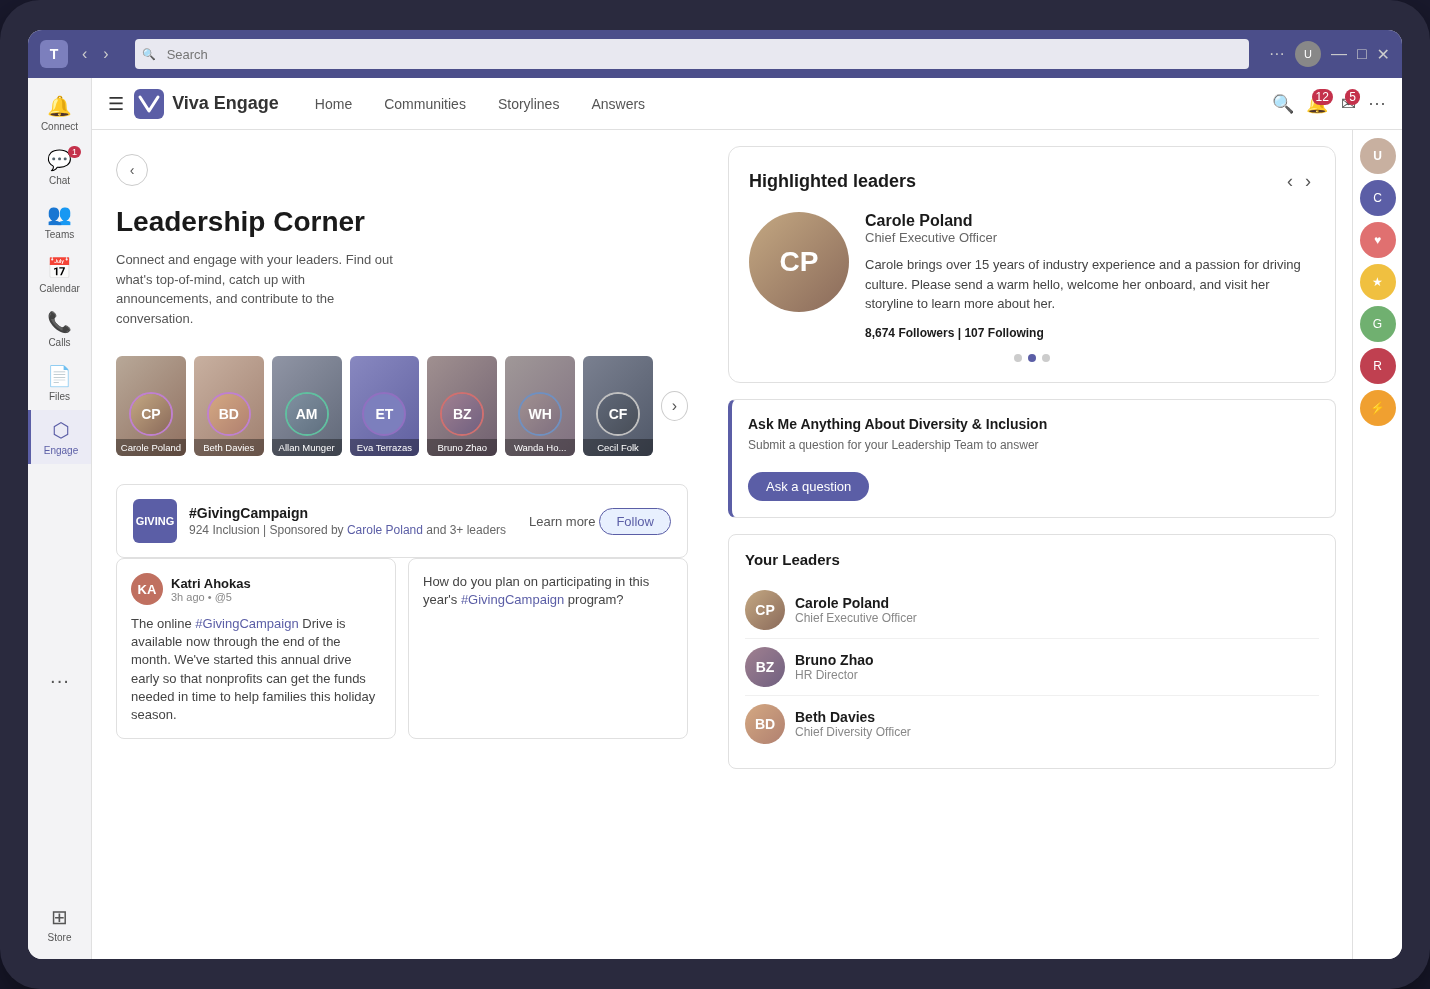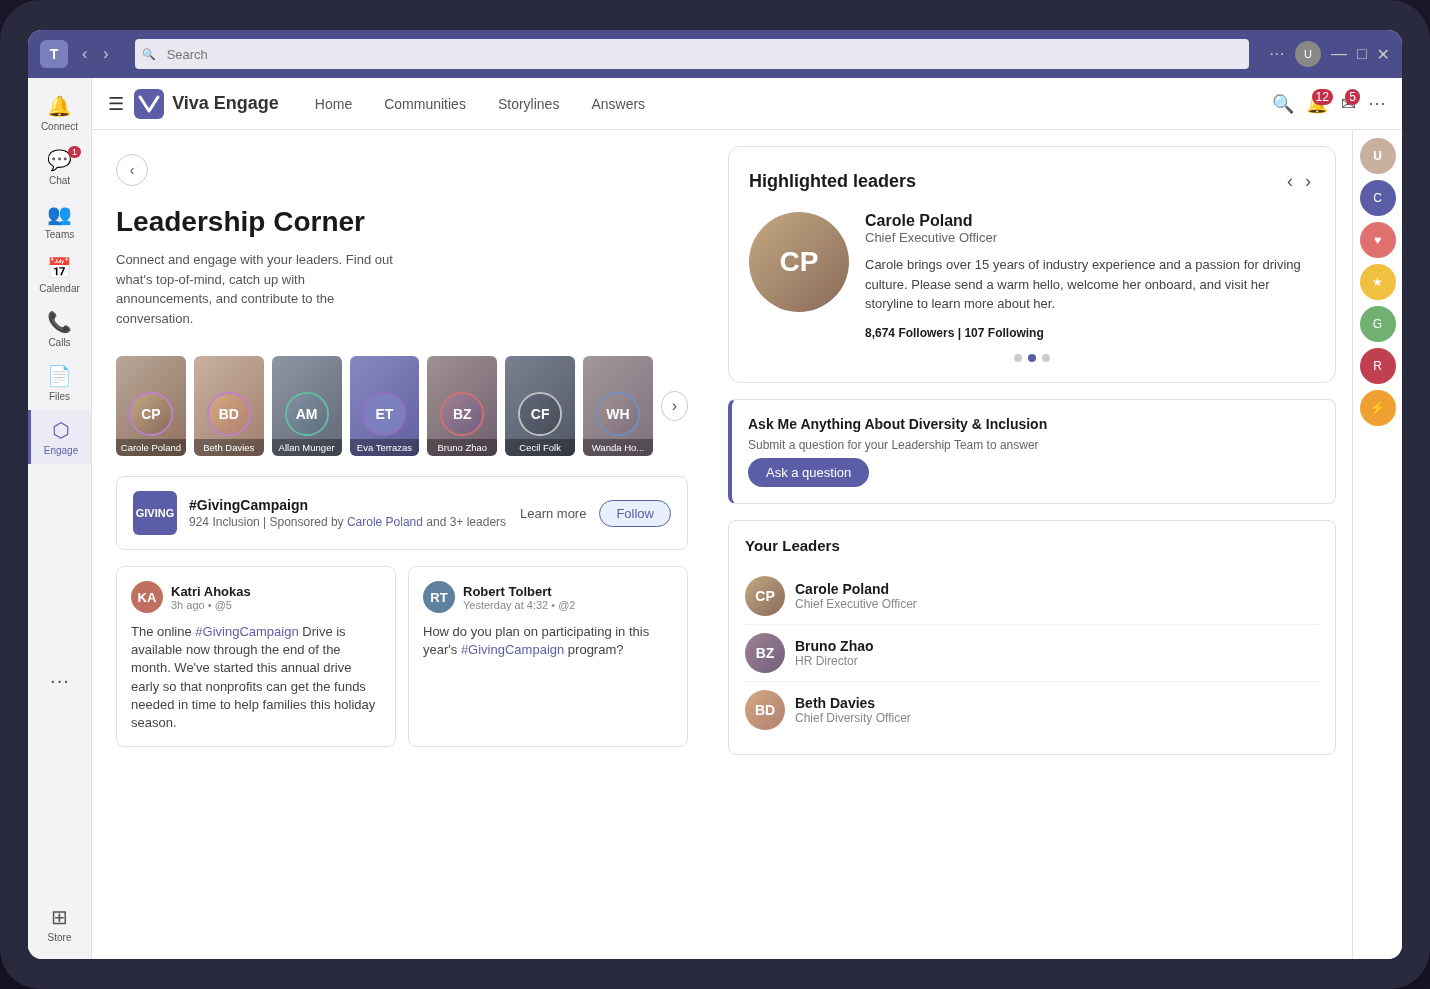--- a/index.html
+++ b/index.html
@@ -151,41 +151,40 @@
       align-items: flex-end;
       position: relative;
     }
 
     .next-btn {
       background: white; border: 1px solid #ccc; border-radius: 50%; width: 30px; height: 30px; display: flex; align-items: center; justify-content: center; cursor: pointer; font-size: 16px; color: #555; align-self: center;
     }
 
     
     .campaign-section {
-      margin-top: 20px;
+      margin-top: 28px;
       background: white;
       border: 1px solid #e0e0e0;
       border-radius: 8px;
       padding: 14px 16px;
       display: flex;
       align-items: center;
       gap: 12px;
     }
     .campaign-icon { width: 44px; height: 44px; border-radius: 6px; background: #5b5ea6; display: flex; align-items: center; justify-content: center; color: white; font-size: 11px; font-weight: 700; flex-shrink: 0; }
     .campaign-info { flex: 1; }
     .campaign-title { font-size: 14px; font-weight: 600; color: #1a1a1a; }
     .campaign-meta { font-size: 12px; color: #666; margin-top: 2px; }
     .campaign-meta a { color: #5b5ea6; text-decoration: none; }
-    .campaign-actions { display: flex; gap: 13px; align-items: center; }
+    .campaign-actions { display: flex; gap: 4px; align-items: center; }
     .learn-more-btn { background: none; border: none; color: #555; font-size: 13px; cursor: pointer; }
     .follow-btn { background: #e8f0fe; border: 1px solid #5b5ea6; color: #5b5ea6; border-radius: 16px; padding: 5px 16px; font-size: 13px; cursor: pointer; font-weight: 500; }
 
     
     .posts-section {
-      margin-top: 16px;
       display: grid;
       grid-template-columns: 1fr 1fr;
       gap: 12px;
     }
     .post-card {
       background: white;
       border: 1px solid #e0e0e0;
       border-radius: 8px;
       padding: 14px;
     }
@@ -223,21 +222,21 @@
 
     
     .ask-card {
       background: white;
       border: 1px solid #e0e0e0;
       border-radius: 8px;
       padding: 16px;
       border-left: 4px solid #5b5ea6;
     }
     .ask-title { font-size: 14px; font-weight: 700; color: #1a1a1a; margin-bottom: 6px; }
-    .ask-desc { font-size: 12px; color: #666; margin-bottom: 6px; }
+    .ask-desc { font-size: 12px; color: #666; margin-bottom: 20px; }
     .ask-btn { background: #5b5ea6; color: white; border: none; border-radius: 16px; padding: 7px 18px; font-size: 13px; cursor: pointer; }
 
     
     .your-leaders-card {
       background: white;
       border: 1px solid #e0e0e0;
       border-radius: 8px;
       padding: 16px;
     }
     .yl-title { font-size: 15px; font-weight: 700; color: #1a1a1a; margin-bottom: 14px; }
@@ -431,35 +430,35 @@
 
               <div class="leader-thumb" style="background: linear-gradient(135deg,#a09090,#706070);">
                 <div class="leader-circle-outer ring-bruno">
                   <div class="leader-circle-inner" style="background:linear-gradient(135deg,#a08090,#706080);display:flex;align-items:center;justify-content:center;color:white;font-size:14px;font-weight:600;">BZ</div>
                 </div>
                 <div class="leader-thumb-overlay">
                   <div class="leader-thumb-name">Bruno Zhao</div>
                 </div>
               </div>
 
+              <div class="leader-thumb" style="background: linear-gradient(135deg,#a09898,#807080);">
+                <div class="leader-circle-outer ring-wanda">
+                  <div class="leader-circle-inner" style="background:linear-gradient(135deg,#a09090,#807080);display:flex;align-items:center;justify-content:center;color:white;font-size:14px;font-weight:600;">WH</div>
+                </div>
+                <div class="leader-thumb-overlay">
+                  <div class="leader-thumb-name">Wanda Ho...</div>
+                </div>
+              </div>
+
               <div class="leader-thumb" style="background: linear-gradient(135deg,#7a8090,#505868);">
                 <div class="leader-circle-outer ring-cecil">
                   <div class="leader-circle-inner" style="background:linear-gradient(135deg,#606878,#484e58);display:flex;align-items:center;justify-content:center;color:white;font-size:14px;font-weight:600;">CF</div>
                 </div>
                 <div class="leader-thumb-overlay">
                   <div class="leader-thumb-name">Cecil Folk</div>
-                </div>
-              </div>
-
-              <div class="leader-thumb" style="background: linear-gradient(135deg,#a09898,#807080);">
-                <div class="leader-circle-outer ring-wanda">
-                  <div class="leader-circle-inner" style="background:linear-gradient(135deg,#a09090,#807080);display:flex;align-items:center;justify-content:center;color:white;font-size:14px;font-weight:600;">WH</div>
-                </div>
-                <div class="leader-thumb-overlay">
-                  <div class="leader-thumb-name">Wanda Ho...</div>
                 </div>
               </div>
 
               <button class="next-btn">›</button>
             </div>
 
             <div class="campaign-section">
               <div class="campaign-icon">GIVING</div>
               <div class="campaign-info">
                 <div class="campaign-title">#GivingCampaign</div>
@@ -487,31 +486,20 @@
                       <span>3h ago</span>
                       <span> • </span>
                       <span>@5</span>
                     </div>
                   </div>
                 </div>
                 <p class="post-text">The online <a class="post-link">#GivingCampaign</a> Drive is available now through the end of the month. We've started this annual drive early so that nonprofits can get the funds needed in time to help families this holiday season.</p>
               </div>
 
               <div class="post-card">
-                <div class="post-header">
-                  <div class="post-avatar" style="background:#6080a0;">RT</div>
-                  <div>
-                    <div class="post-author">Robert Tolbert</div>
-                    <div class="post-meta">
-                      <span>Yesterday at 4:32</span>
-                      <span> • </span>
-                      <span>@2</span>
-                    </div>
-                  </div>
-                </div>
                 <p class="post-text">How do you plan on participating in this year's <a class="post-link">#GivingCampaign</a> program?</p>
               </div>
             </div>
           </div>
 
           <div class="right-panel">
 
             <div class="highlighted-card">
               <div class="highlighted-header">
                 <span class="highlighted-title">Highlighted leaders</span>

